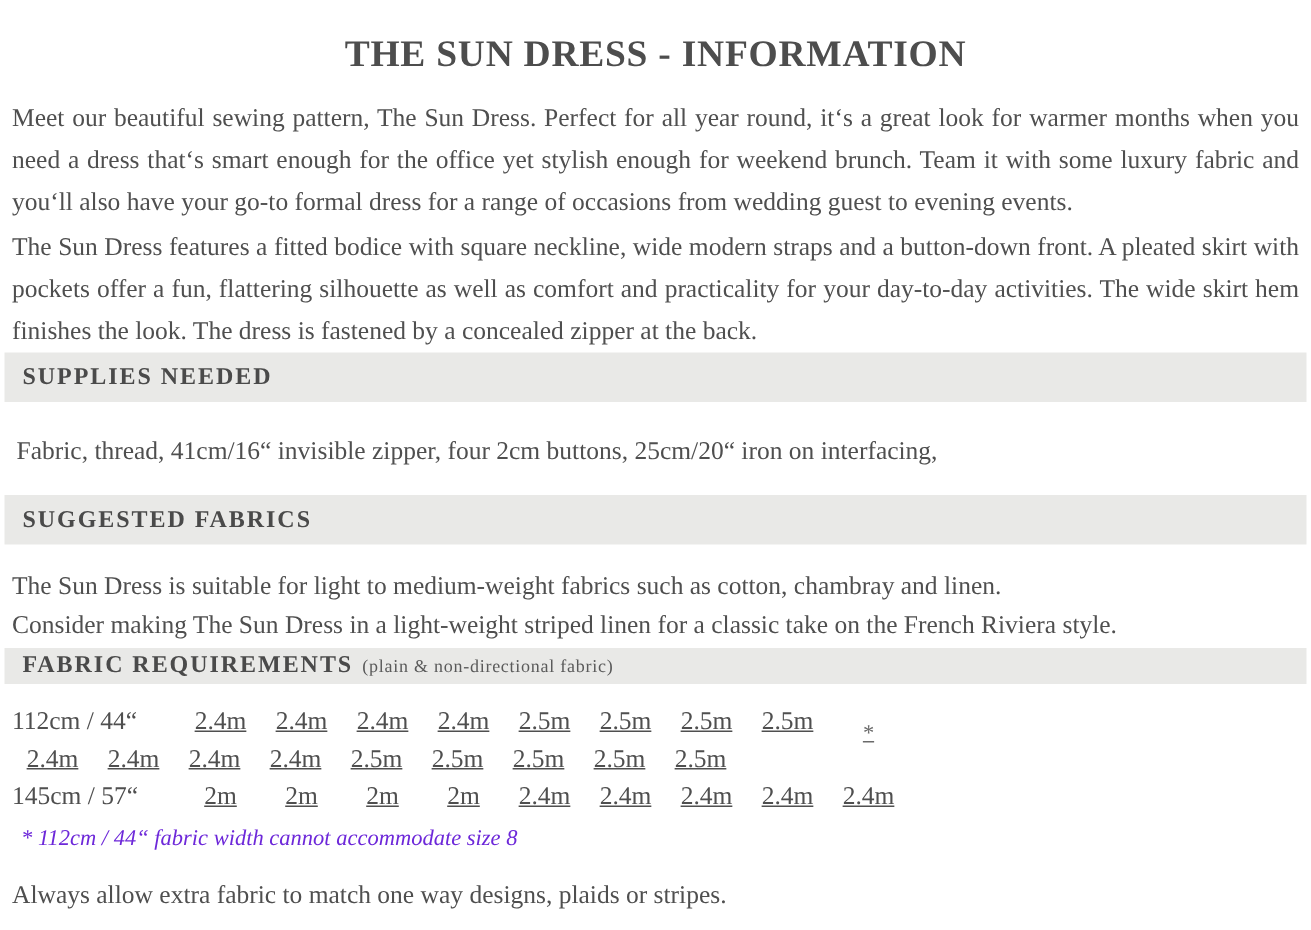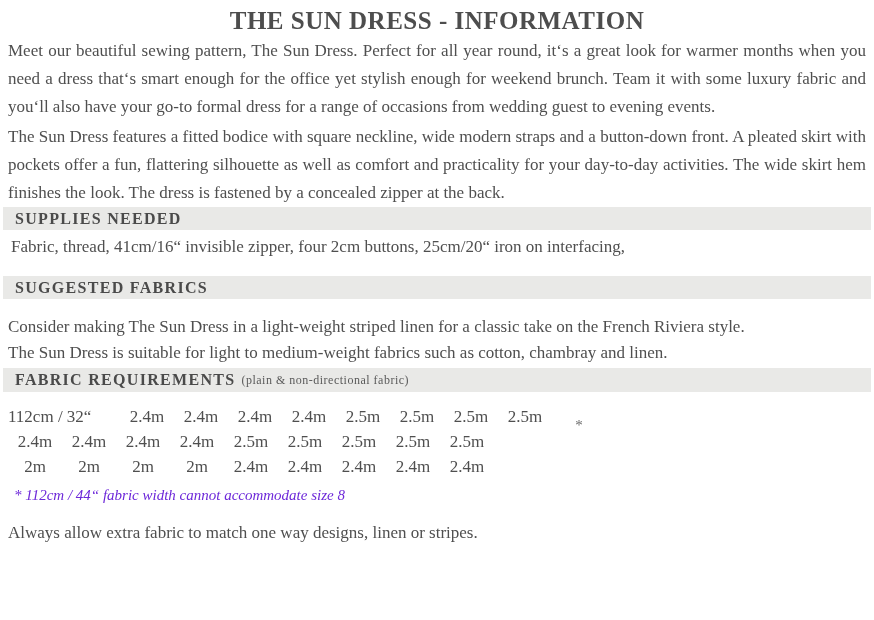--- a/index.html
+++ b/index.html
@@ -11,42 +11,42 @@
     width: 874px;
     height: 620px;
     overflow: hidden;
     font-family: "Liberation Serif", "DejaVu Serif", serif;
     color: #4f4f4f;
   }
   .page {
     padding: 8px 8px 0 8px;
   }
   .doc-title {
-    margin: 0;
+    margin: 16px;
     font-size: 25px;
     line-height: 25px;
     font-weight: bold;
     text-align: center;
     letter-spacing: 0.5px;
     color: #4d4d4d;
   }
   .body-para {
     margin: 0;
     font-size: 17px;
     line-height: 28px;
     text-align: justify;
     color: #4f4f4f;
   }
   .para-intro { margin-top: 4px; }
   .para-features { margin-top: 2px; }
   .section-bar {
     background: #e9e9e7;
     margin: 0 -5px;
     padding: 0 12px;
-    height: 23px;
+    height: 33px;
     display: flex;
     align-items: center;
     gap: 6px;
   }
   .bar-title {
     font-size: 16px;
     font-weight: bold;
     letter-spacing: 1.3px;
     color: #4a4a4a;
     white-space: nowrap;
@@ -61,39 +61,40 @@
   .bar-supplies { margin-top: 0; }
   .bar-fabrics { margin-top: 16px; }
   .bar-requirements { margin-top: 2px; height: 24px; }
   .text-lines { margin-top: 4px; }
   .text-lines .text-line {
     font-size: 17px;
     line-height: 26px;
     white-space: nowrap;
     color: #4f4f4f;
   }
-  .lines-supplies { margin-top: 4px; padding-left: 3px; }
+  .lines-supplies { margin-top: 20px; padding-left: 3px; }
   .lines-fabrics { margin-top: 15px; }
   .req-table {
     margin-top: 12px;
     font-size: 17px;
   }
   .trow {
     display: flex;
     line-height: 25px;
   }
   .tlabel {
     width: 112px;
     text-align: left;
     white-space: nowrap;
   }
   .tcell {
     width: 54px;
     text-align: center;
     white-space: nowrap;
+    text-decoration: underline;
   }
   .tcell.asterisk {
     position: relative;
     top: 9px;
     font-size: 15px;
     color: #6a6a6a;
   }
   .table-footnote {
     margin-top: 6px;
     padding-left: 6px;
@@ -126,33 +127,33 @@
 
   <div class="text-lines lines-supplies">
     <div class="text-line">Fabric, thread, 41cm/16“ invisible zipper, four 2cm buttons, 25cm/20“ iron on interfacing,</div>
   </div>
 
   <div class="section-bar bar-fabrics">
     <span class="bar-title">SUGGESTED FABRICS</span>
   </div>
 
   <div class="text-lines lines-fabrics">
+    <div class="text-line">The Sun Dress is suitable for light to medium-weight fabrics such as cotton, chambray and linen.</div>
     <div class="text-line">Consider making The Sun Dress in a light-weight striped linen for a classic take on the French Riviera style.</div>
-    <div class="text-line">The Sun Dress is suitable for light to medium-weight fabrics such as cotton, chambray and linen.</div>
   </div>
 
   <div class="section-bar bar-requirements">
     <span class="bar-title">FABRIC REQUIREMENTS</span>
     <span class="bar-note">(plain &amp; non-directional fabric)</span>
   </div>
 
   <div class="req-table">
 
     <div class="trow">
-      <span class="tlabel">112cm / 32“</span>
+      <span class="tlabel">112cm / 44“</span>
       <span class="tcell">2.4m</span>
       <span class="tcell">2.4m</span>
       <span class="tcell">2.4m</span>
       <span class="tcell">2.4m</span>
       <span class="tcell">2.5m</span>
       <span class="tcell">2.5m</span>
       <span class="tcell">2.5m</span>
       <span class="tcell">2.5m</span>
       <span class="tcell asterisk">*</span>
     </div>
@@ -163,30 +164,31 @@
       <span class="tcell">2.4m</span>
       <span class="tcell">2.4m</span>
       <span class="tcell">2.5m</span>
       <span class="tcell">2.5m</span>
       <span class="tcell">2.5m</span>
       <span class="tcell">2.5m</span>
       <span class="tcell">2.5m</span>
     </div>
 
     <div class="trow">
+      <span class="tlabel">145cm / 57“</span>
       <span class="tcell">2m</span>
       <span class="tcell">2m</span>
       <span class="tcell">2m</span>
       <span class="tcell">2m</span>
       <span class="tcell">2.4m</span>
       <span class="tcell">2.4m</span>
       <span class="tcell">2.4m</span>
       <span class="tcell">2.4m</span>
       <span class="tcell">2.4m</span>
     </div>
 
   </div>
 
   <div class="table-footnote">* 112cm / 44“ fabric width cannot accommodate size 8</div>
 
-  <div class="closing-note">Always allow extra fabric to match one way designs, linen or stripes.</div>
+  <div class="closing-note">Always allow extra fabric to match one way designs, plaids or stripes.</div>
 
 </div>
 
 </body></html>

